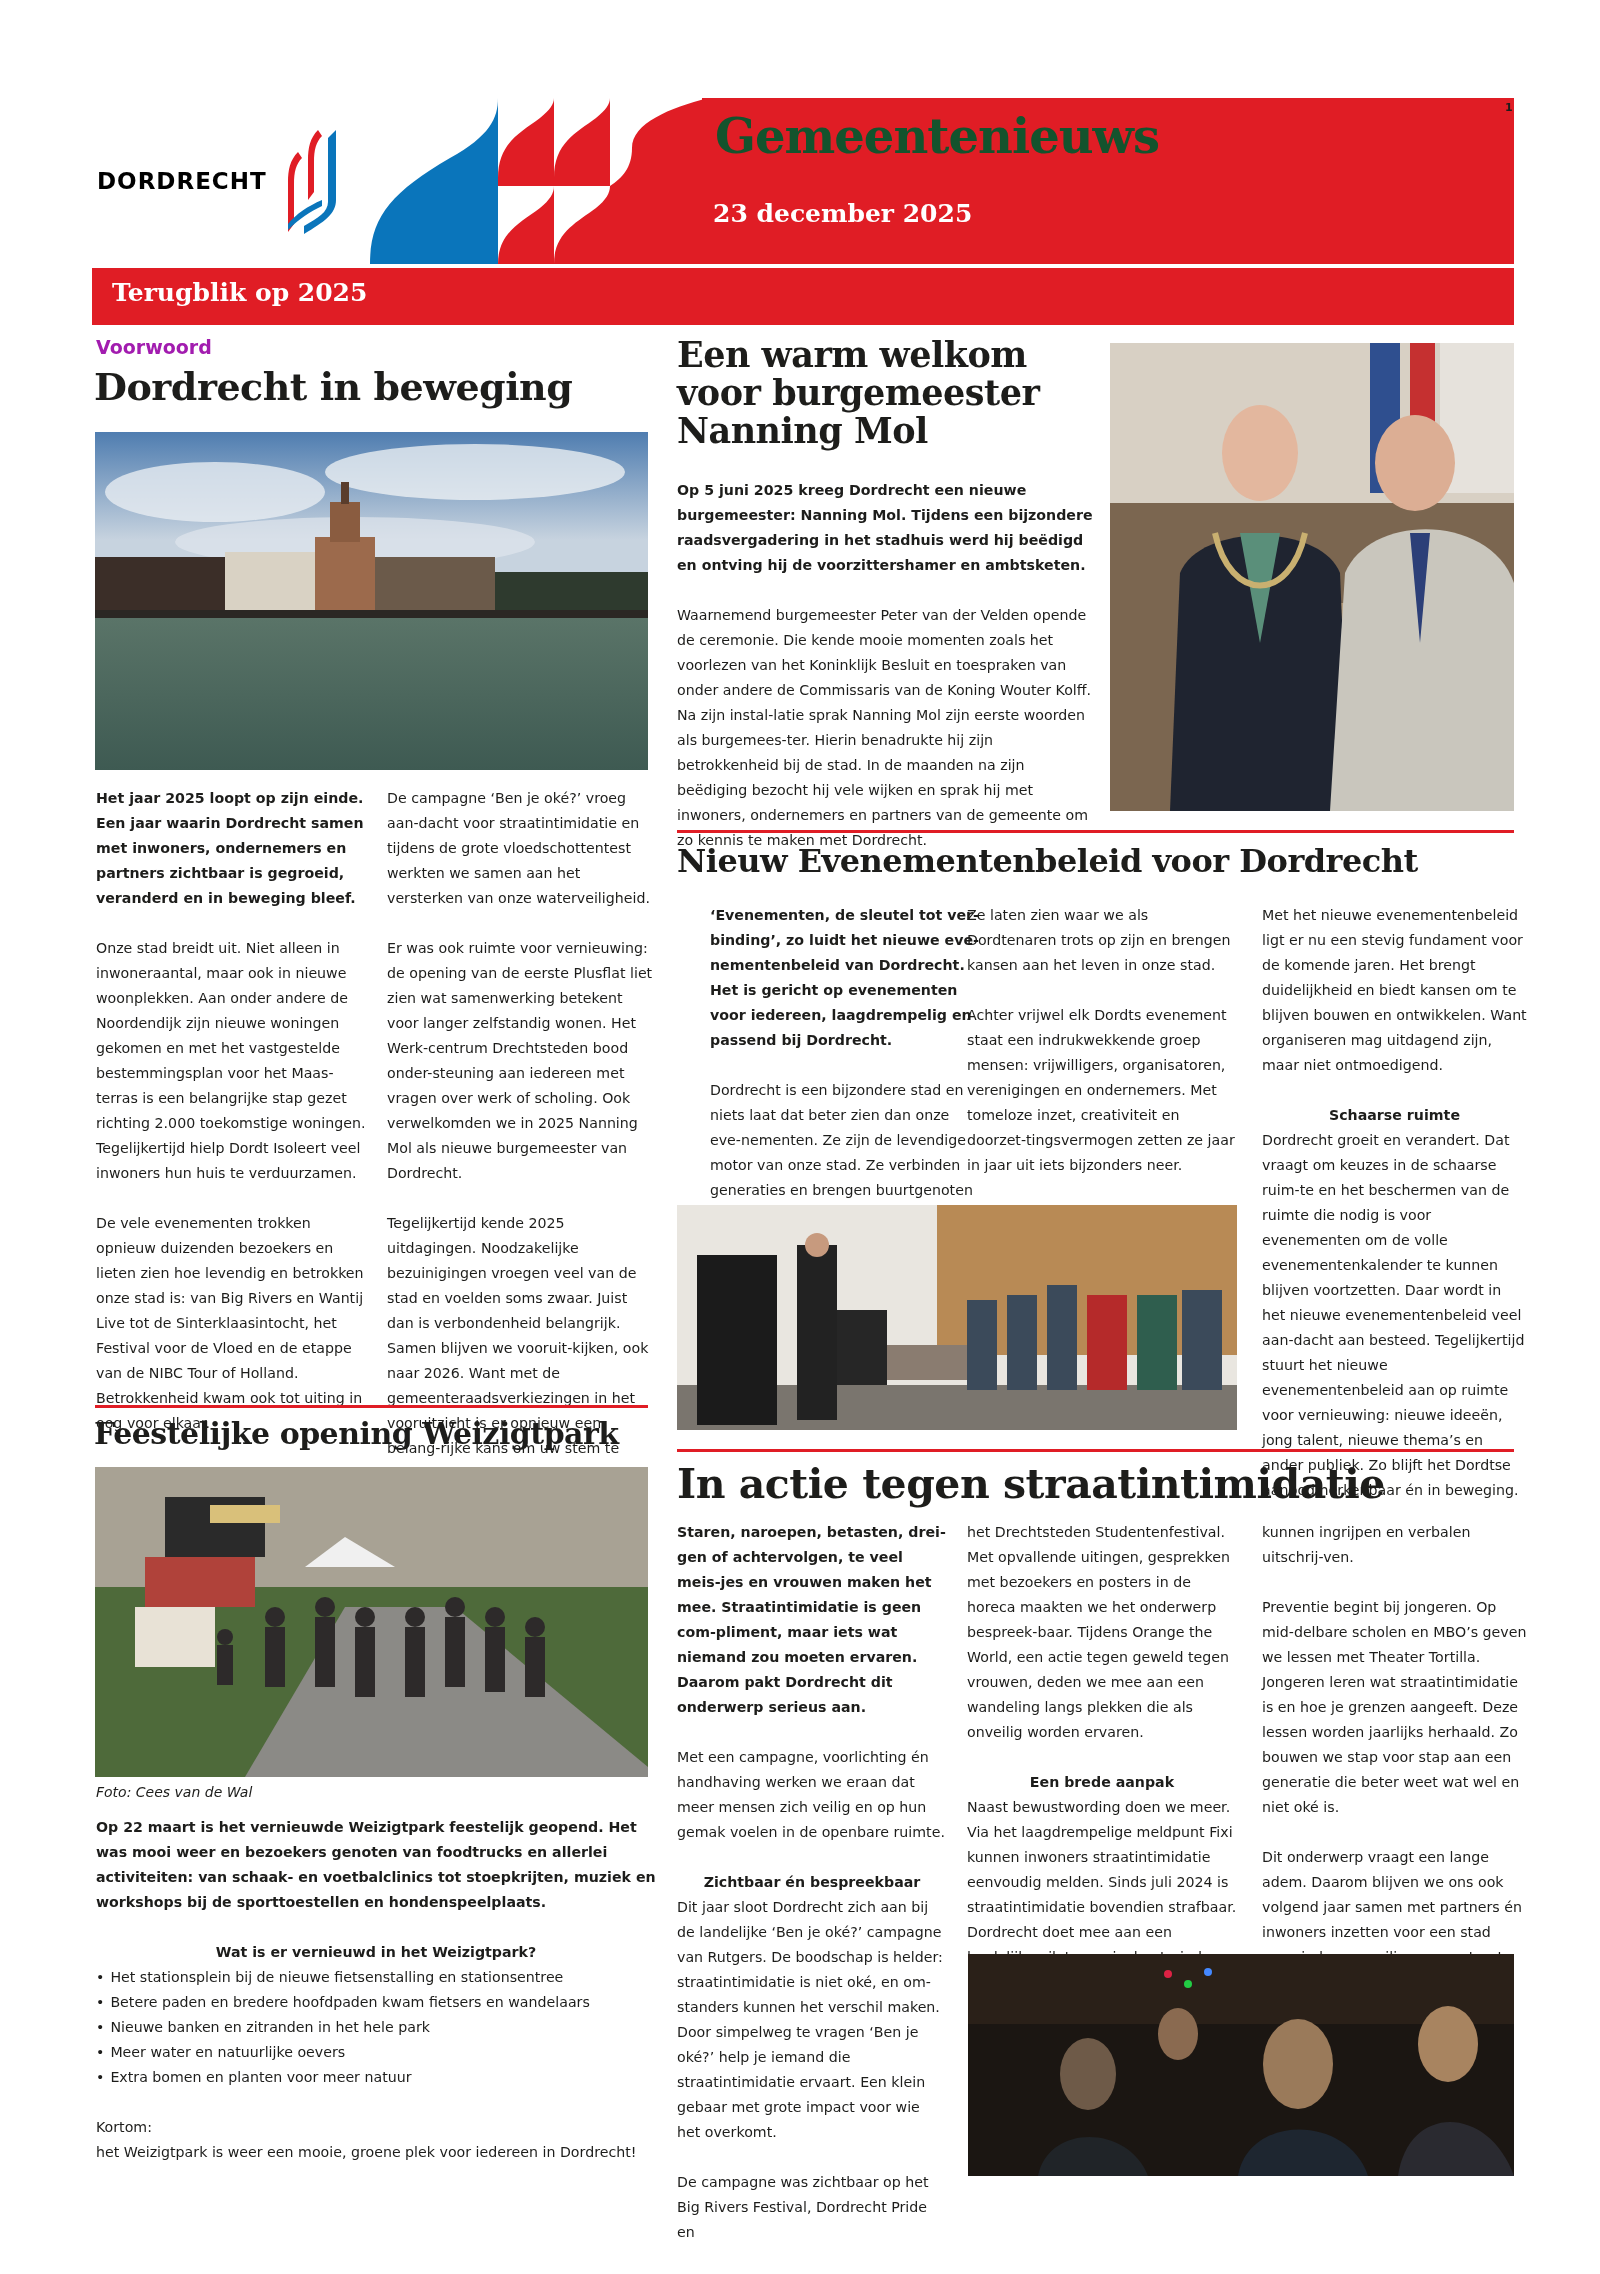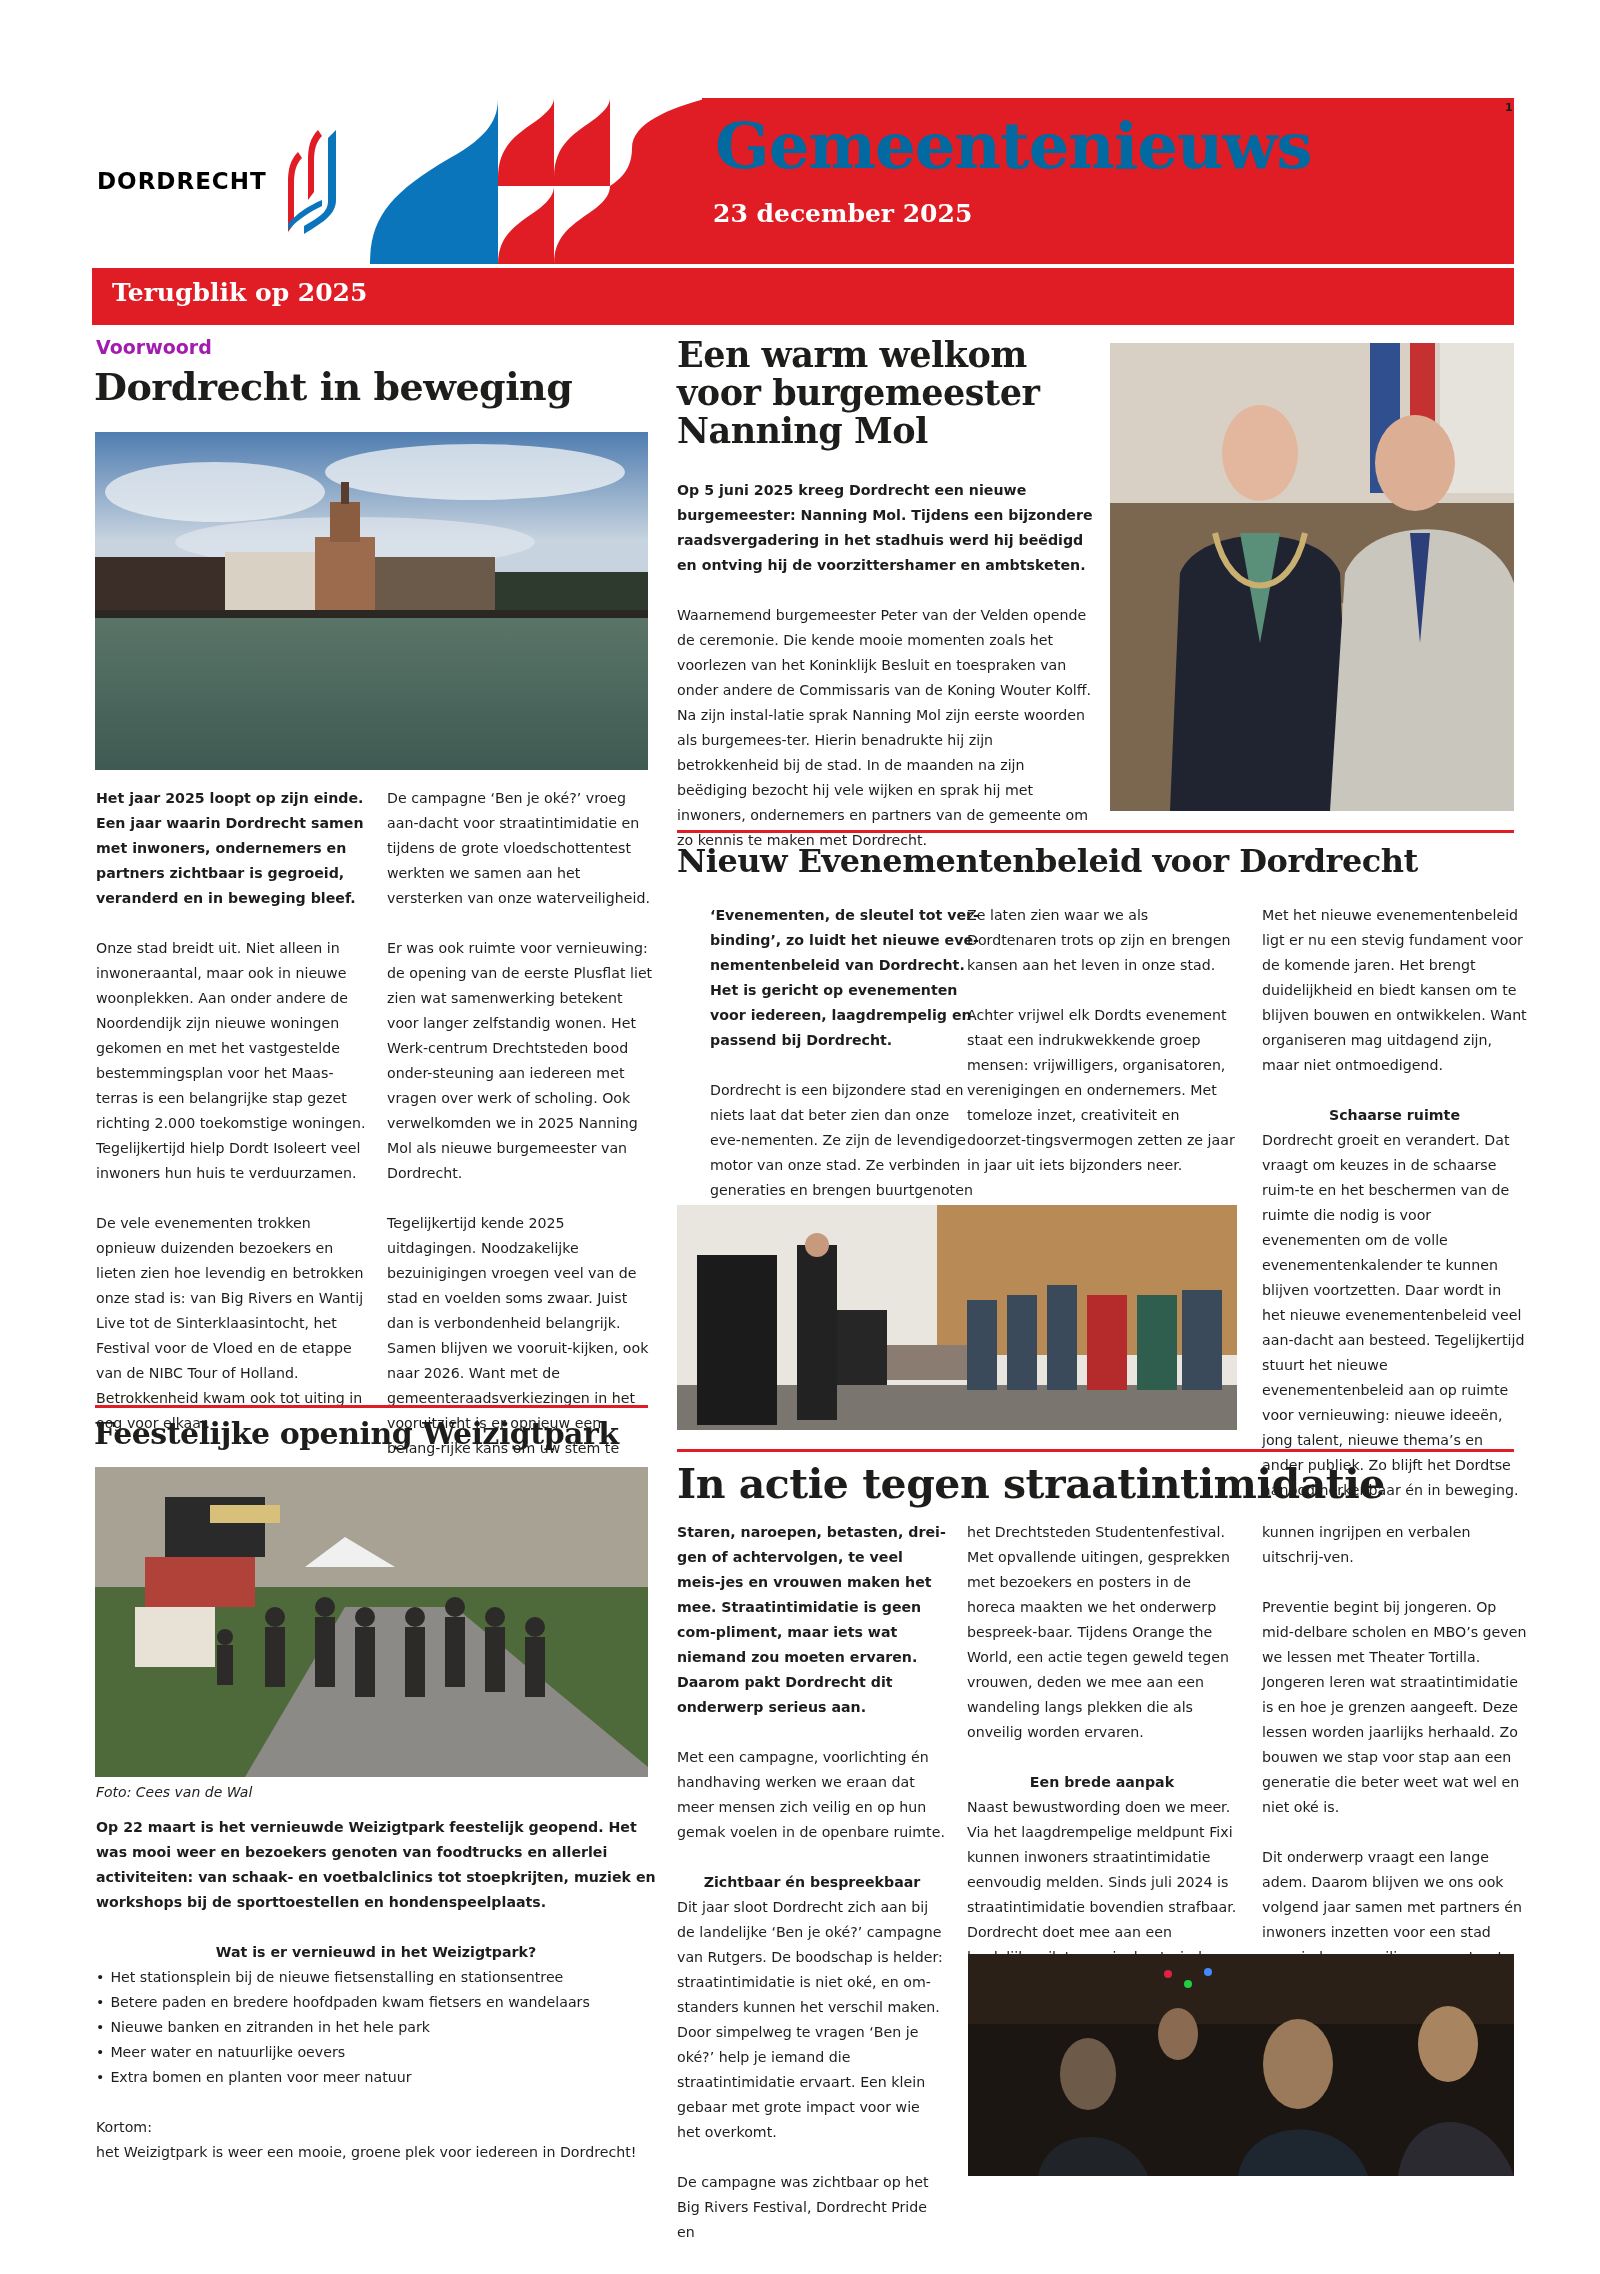--- a/index.html
+++ b/index.html
@@ -7,21 +7,21 @@
   body { position: relative; font-family: "DejaVu Sans", sans-serif; color: #1d1d1b; }
 
   .abs { position: absolute; }
 
   
   .logo-word { left: 97px; top: 168px; font-family: "DejaVu Sans", sans-serif; font-weight: bold; font-size: 23px; letter-spacing: 1px; color: #000000; }
   .logo-mark { left: 270px; top: 122px; width: 80px; height: 115px; }
   .header-graphic { left: 370px; top: 98px; width: 338px; height: 166px; }
   .title-band { left: 702px; top: 98px; width: 812px; height: 166px; background: #e01d25; }
   .page-num { left: 1505px; top: 101px; font-size: 11px; font-weight: bold; color: #1d1d1b; }
-  .title { left: 715px; top: 108px; font-family: "DejaVu Serif", serif; font-weight: bold; font-size: 64px; color: #0369a1; letter-spacing: -1px; text-align: center; }
+  .title { left: 715px; top: 108px; font-family: "DejaVu Serif", serif; font-weight: bold; font-size: 48px; color: #14532d; letter-spacing: -1px; text-align: center; }
   .date { left: 713px; top: 199px; font-family: "DejaVu Serif", serif; font-weight: bold; font-size: 25px; color: #ffffff; }
   .section-band { left: 92px; top: 268px; width: 1422px; height: 57px; background: #e01d25; }
   .section-title { left: 112px; top: 278px; font-family: "DejaVu Serif", serif; font-weight: bold; font-size: 25px; color: #ffffff; }
 
   
   .kicker { font-family: "DejaVu Sans", sans-serif; font-weight: bold; font-size: 19px; color: #a21caf; }
   .h-big { font-family: "DejaVu Serif", serif; font-weight: bold; color: #1d1d1b; letter-spacing: -0.5px; line-height: 1.08; }
   .rule { height: 3px; background: #e01d25; }
 
   .col { font-size: 14.2px; line-height: 25px; color: #1d1d1b; }

